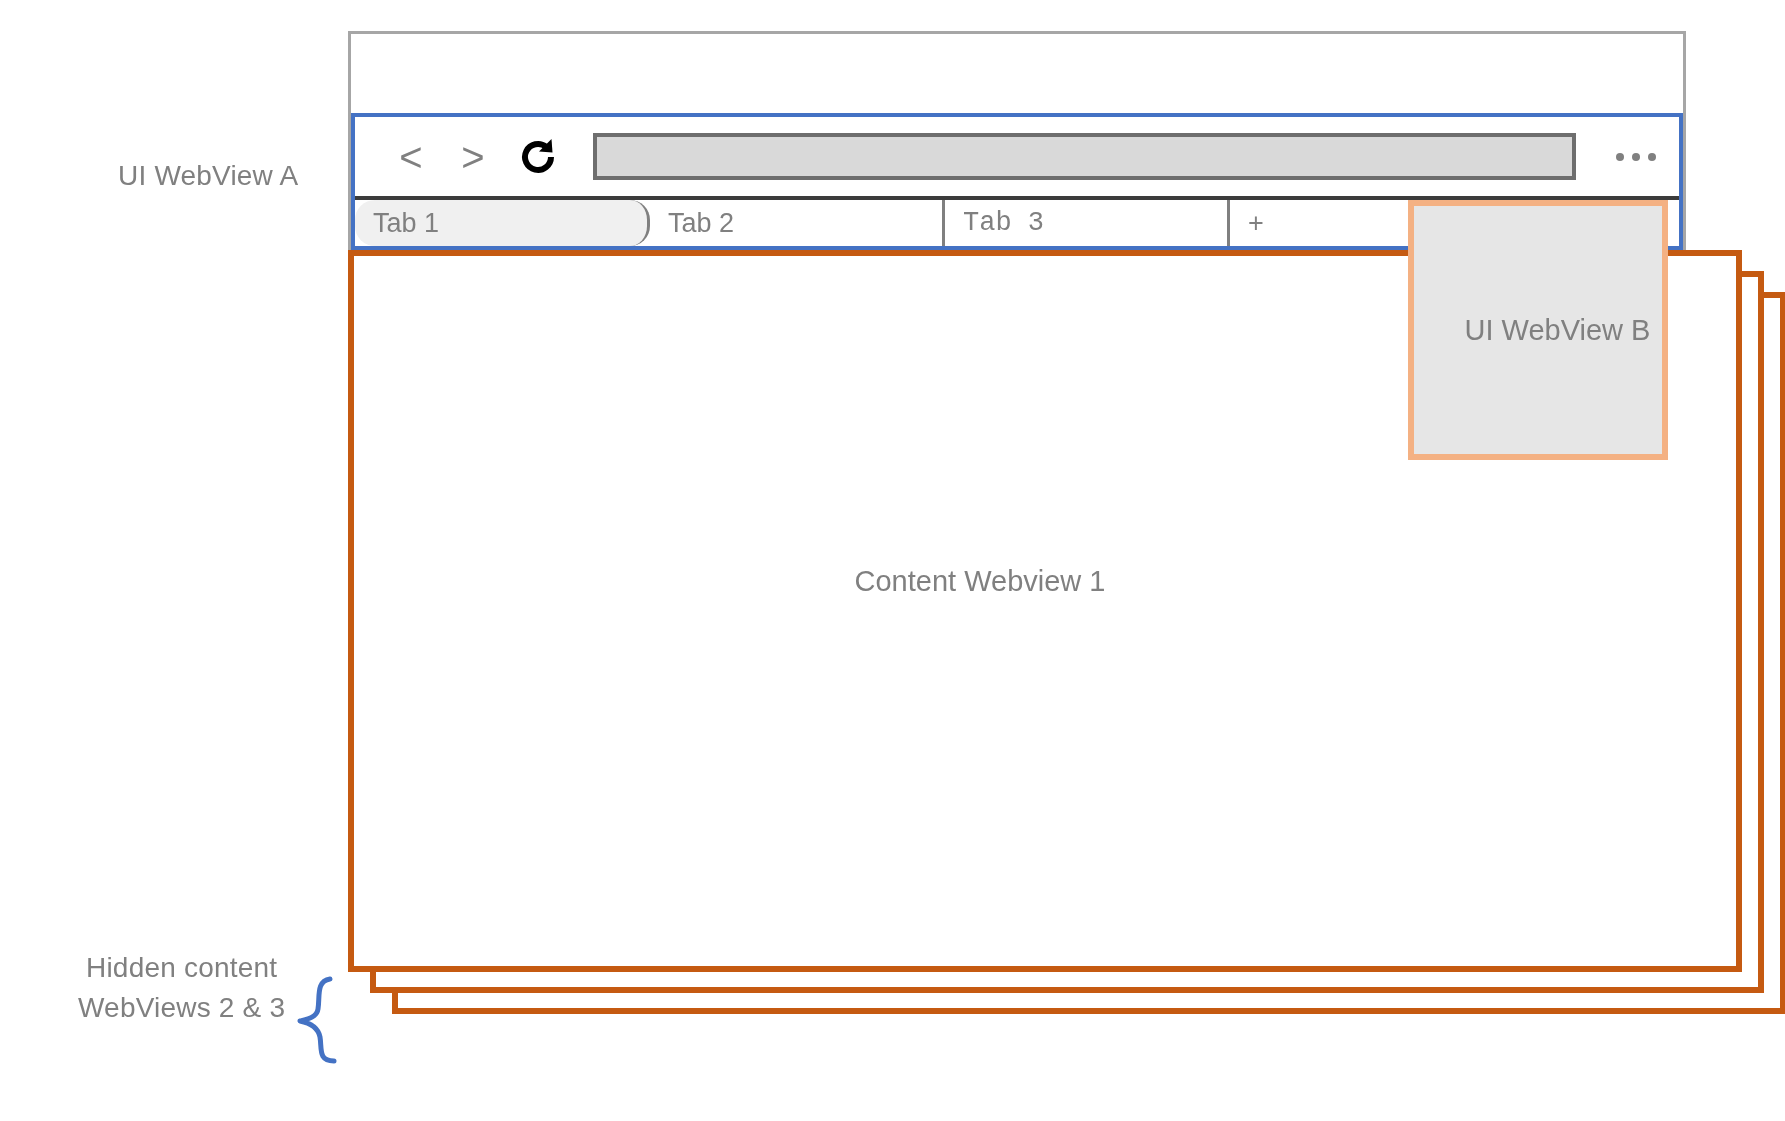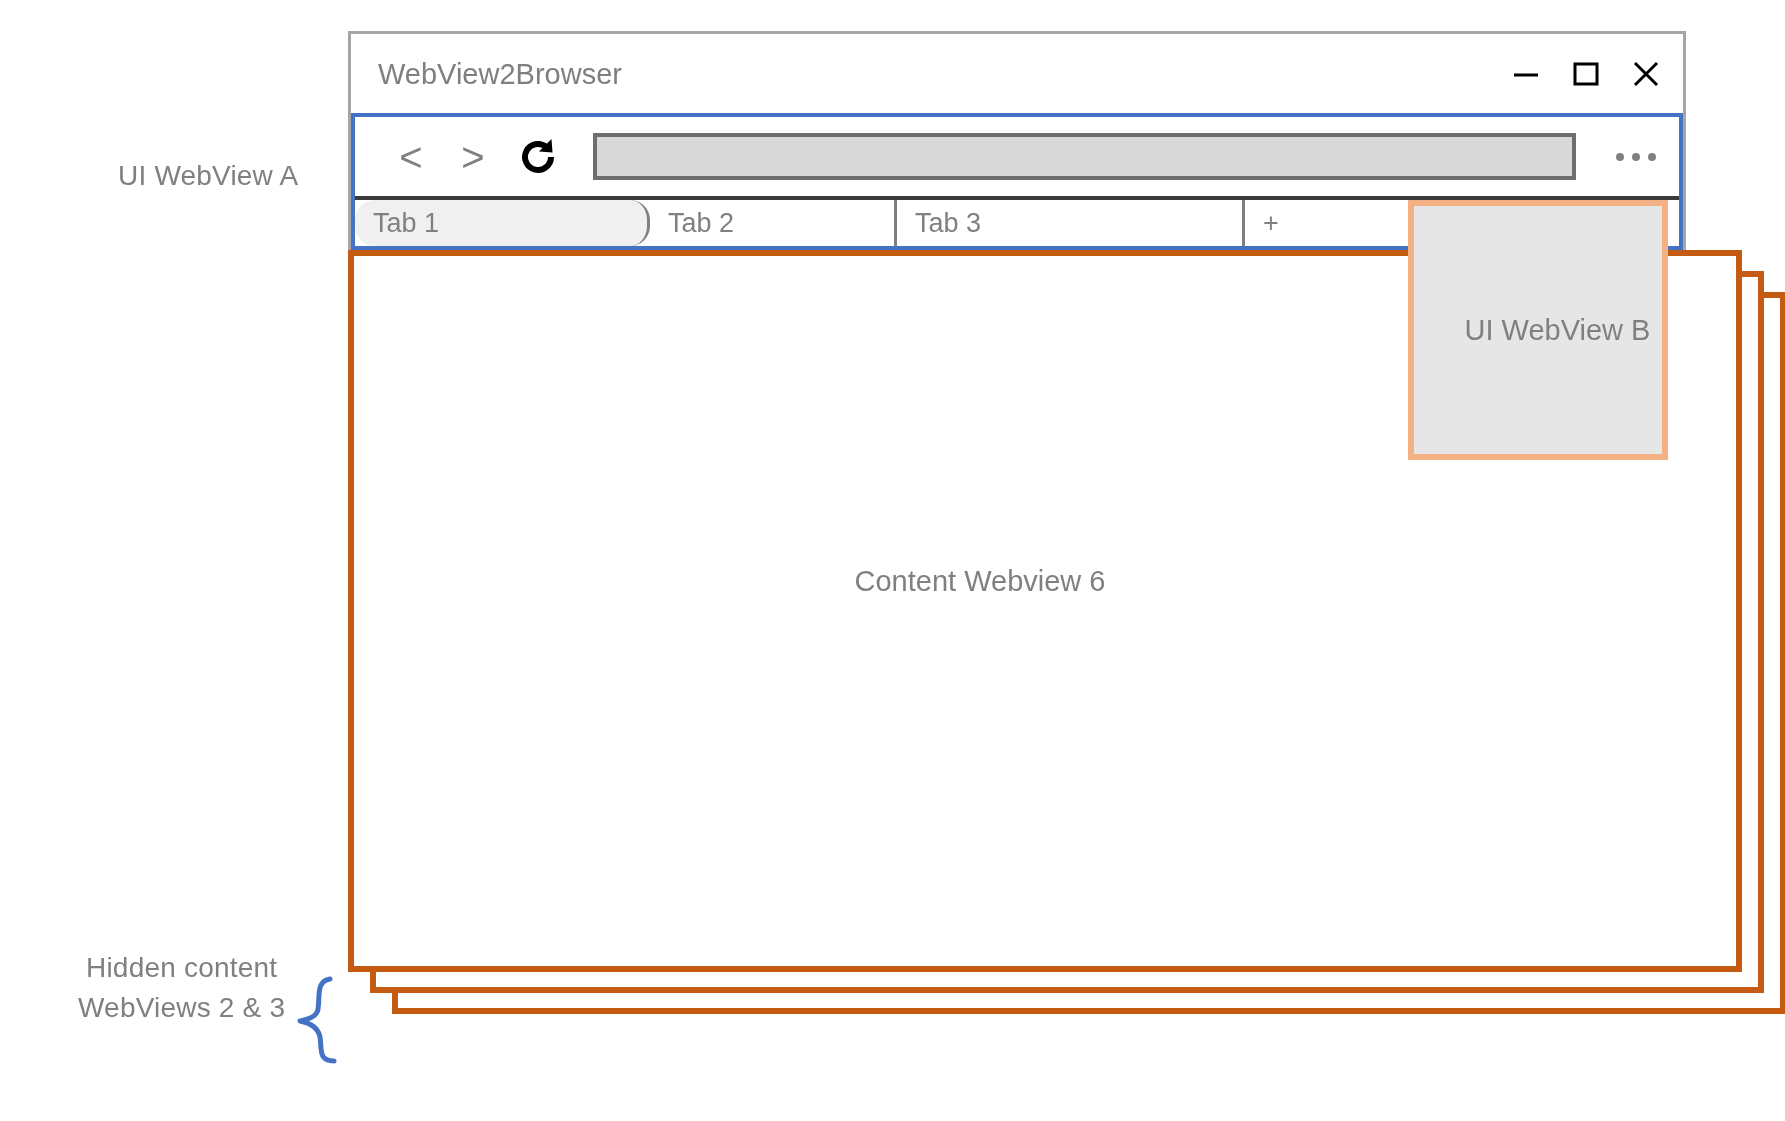--- a/index.html
+++ b/index.html
@@ -160,22 +160,22 @@
     background: #ffffff;
     cursor: default;
   }
   .tab.active { background: #f0f0f0; border-radius: 20px; }
   .tab-label {
     margin-left: 18px;
     font-size: 27px;
     color: #808080;
   }
   #tab-1 { width: 295px; }
-  #tab-2 { width: 247px; }
-  #tab-3 { width: 348px; }
+  #tab-2 { width: 295px; }
+  #tab-3 { width: 285px; font-family: Liberation Mono, monospace; }
   #tab-new { width: 180px; border-right: none; }
 
   
   .content-frame {
     position: absolute;
     border: 6px solid #c55a11;
     box-sizing: border-box;
     background: #ffffff;
   }
   #content-frame-3 {
@@ -251,42 +251,20 @@
 <svg id="brace-annotation" viewBox="0 0 62 90">
   <path d="M36 4 C22 6, 26 22, 24 34 C23 42, 14 44, 6 46
            C16 48, 24 52, 26 62 C28 74, 24 86, 40 86" fill="none" stroke="#4472c4" stroke-width="5" stroke-linecap="round" stroke-linejoin="round"></path>
 </svg>
 
 <div class="content-frame" id="content-frame-3"></div>
 <div class="content-frame" id="content-frame-2"></div>
 
 <div id="app-window">
 
-  <div id="title-bar">
-    <div id="window-title">WebView2Browser</div>
-
-    <div id="window-controls">
-      <div class="win-btn">
-        <svg width="30" height="30" viewBox="0 0 30 30">
-          <line x1="3" y1="16" x2="27" y2="16" stroke="#000" stroke-width="3"></line>
-        </svg>
-      </div>
-      <div class="win-btn">
-        <svg width="30" height="30" viewBox="0 0 30 30">
-          <rect x="4" y="5" width="22" height="20" fill="none" stroke="#000" stroke-width="3"></rect>
-        </svg>
-      </div>
-      <div class="win-btn">
-        <svg width="30" height="30" viewBox="0 0 30 30">
-          <line x1="4" y1="4" x2="26" y2="26" stroke="#000" stroke-width="3"></line>
-          <line x1="26" y1="4" x2="4" y2="26" stroke="#000" stroke-width="3"></line>
-        </svg>
-      </div>
-    </div>
-  </div>
 
   <div id="ui-webview-a">
 
     <div id="toolbar">
       <div class="nav-btn" id="back-button">&lt;</div>
       <div class="nav-btn" id="forward-button">&gt;</div>
       <div id="reload-button">
         <svg width="44" height="44" viewBox="0 0 44 44">
           <path d="M34 22 A13 13 0 1 1 29.2 11.9" fill="none" stroke="#000" stroke-width="6" stroke-linecap="butt"></path>
           <polygon points="34.5,4 35.5,17.5 22,16.5" fill="#000"></polygon>
@@ -312,18 +290,18 @@
       </div>
       <div class="tab" id="tab-new">
         <span class="tab-label">+</span>
       </div>
     </div>
 
   </div>
 </div>
 
 <div class="content-frame" id="content-frame-1">
-  <div id="content-webview-label">Content Webview 6</div>
+  <div id="content-webview-label">Content Webview 1</div>
 </div>
 
 <div id="ui-webview-b">
   <div id="ui-webview-b-label">UI WebView B</div>
 </div>
 
 </body></html>

